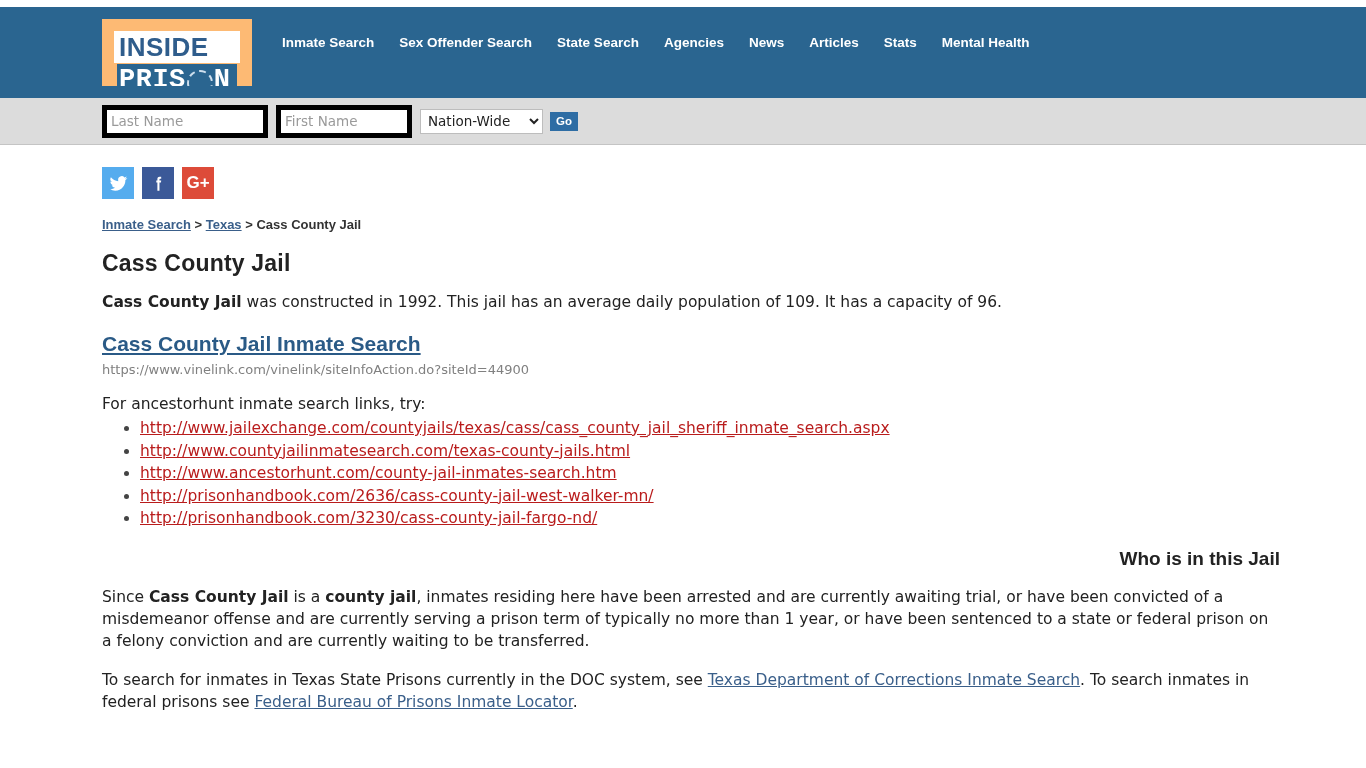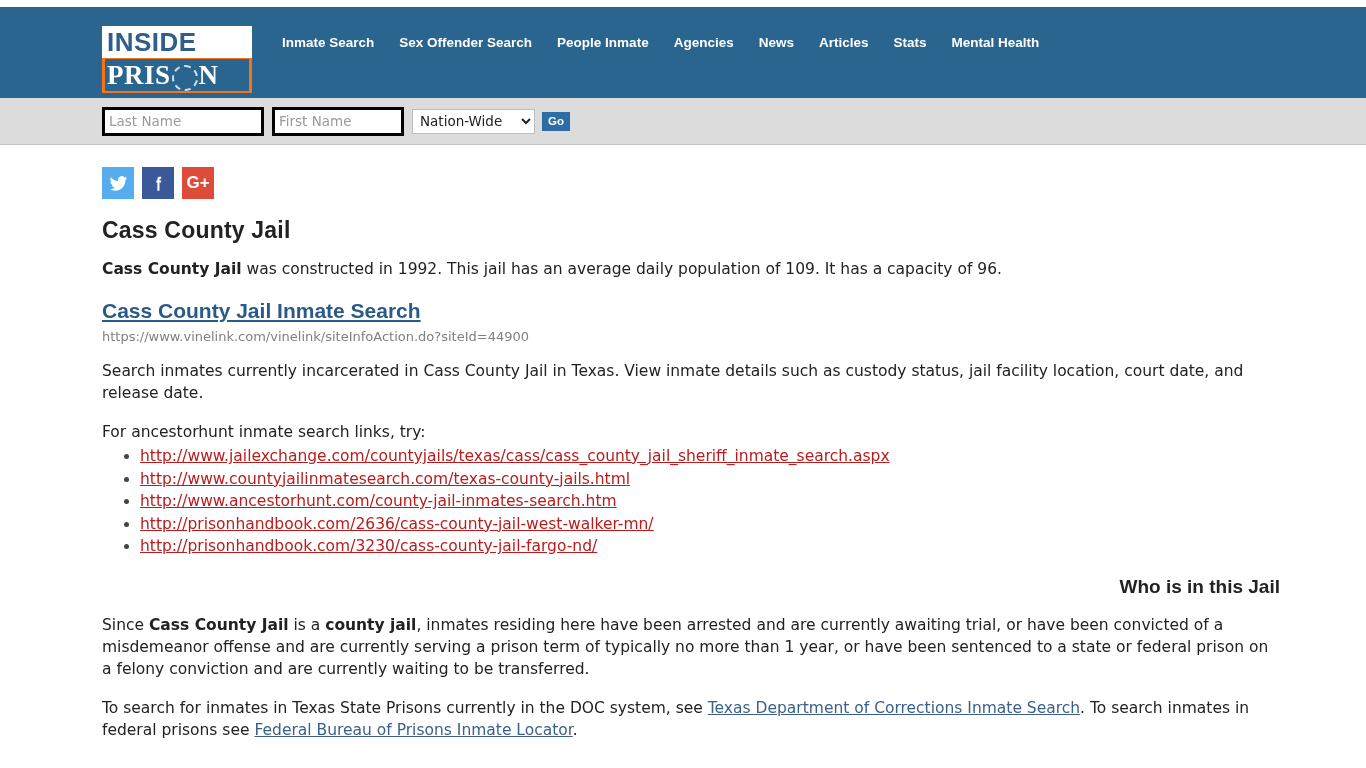--- a/index.html
+++ b/index.html
@@ -26,25 +26,25 @@
   
   .site-header {
     background: #2a6590;
     height: 91px;
     display: flex;
     align-items: flex-start;
     position: relative;
   }
   .logo {
     margin-left: 102px;
-    margin-top: 19px;
+    margin-top: 12px;
     width: 150px;
     height: 67px;
-    background: #f97316;
-    padding: 0;
+    background: #fdba74;
+    padding: 12px;
     box-sizing: border-box;
     position: relative;
     overflow: hidden;
   }
   .logo-top {
     height: 32px;
     background: #ffffff;
     display: flex;
     align-items: center;
     padding-left: 5px;
@@ -63,21 +63,21 @@
     margin: 1px 3px 0 3px;
     background: #2a6590;
     display: flex;
     align-items: center;
     padding-left: 2px;
     box-sizing: border-box;
     position: relative;
   }
   .logo-bottom span.word-a,
   .logo-bottom span.word-b {
-    font-family: Liberation Serif, serif;
+    font-family: Liberation Mono, monospace;
     font-weight: bold;
     font-size: 27px;
     color: #ffffff;
     line-height: 1;
     letter-spacing: 0.5px;
   }
   .logo-wire {
     display: inline-block;
     width: 22px;
     height: 22px;
@@ -109,21 +109,21 @@
     background: #dcdcdc;
     border-bottom: 1px solid #c4c4c4;
     height: 47px;
     display: flex;
     align-items: center;
     padding-left: 102px;
     box-sizing: border-box;
   }
   .search-bar input[type="text"] {
     height: 21px;
-    border: 3px solid #000000;
+    border: 5px solid #000000;
     background: #ffffff;
     font-family: "DejaVu Sans", sans-serif;
     font-size: 13.5px;
     color: #333;
     padding: 1px 4px;
     box-sizing: content-box;
   }
   .search-bar input::placeholder { color: #9a9a9a; }
   #last-name { width: 148px; }
   #first-name { width: 118px; margin-left: 8px; }
@@ -281,21 +281,21 @@
     <div class="logo-bottom">
       <span class="word-a">PRIS</span>
       <span class="logo-wire"></span>
       <span class="word-b">N</span>
     </div>
   </div>
 
   <nav class="main-nav">
     <a href="#">Inmate Search</a>
     <a href="#">Sex Offender Search</a>
-    <a href="#">People Inmate</a>
+    <a href="#">State Search</a>
     <a href="#">Agencies</a>
     <a href="#">News</a>
     <a href="#">Articles</a>
     <a href="#">Stats</a>
     <a href="#">Mental Health</a>
   </nav>
 </div>
 
 <div class="search-bar">
   <input id="last-name" type="text" placeholder="Last Name" style="">
@@ -317,31 +317,33 @@
     <div class="social-icon si-facebook">
       <svg width="19" height="19" viewBox="0 0 24 24" aria-hidden="true">
         <path fill="#ffffff" d="M15.4 8.2h-2.2V6.8c0-.6.4-.8.7-.8h1.5V3.5h-2c-2.3 0-2.8 1.7-2.8 2.8v1.9H9.2v2.6h1.4V21h2.6v-10.2h1.9l.3-2.6z"></path>
       </svg>
     </div>
     <div class="social-icon si-google">
       <span>G+</span>
     </div>
   </div>
 
+  <div class="breadcrumb">
+    <a href="#">Inmate Search</a><span class="sep"> &gt; </span><a href="#">Texas</a><span class="sep"> &gt; </span><span class="current">Cass County Jail</span>
+  </div>
 
   <h1 class="page-title">Cass County Jail</h1>
 
   <p class="body-text"><b>Cass County Jail</b><span> was constructed in 1992. This jail has an average daily population of 109. It has a capacity of 96.</span></p>
 
   <h2 class="search-link">
     <a href="#">Cass County Jail Inmate Search</a>
   </h2>
   <div class="url-line">https://www.vinelink.com/vinelink/siteInfoAction.do?siteId=44900</div>
 
-  <p class="body-text">Search inmates currently incarcerated in Cass County Jail in Texas. View inmate details such as custody status, jail facility location, court date, and release date.</p>
 
   <p class="alt-intro">For ancestorhunt inmate search links, try:</p>
   <ul class="alt-links">
     <li><a href="#">http://www.jailexchange.com/countyjails/texas/cass/cass_county_jail_sheriff_inmate_search.aspx</a></li>
     <li><a href="#">http://www.countyjailinmatesearch.com/texas-county-jails.html</a></li>
     <li><a href="#">http://www.ancestorhunt.com/county-jail-inmates-search.htm</a></li>
     <li><a href="#">http://prisonhandbook.com/2636/cass-county-jail-west-walker-mn/</a></li>
     <li><a href="#">http://prisonhandbook.com/3230/cass-county-jail-fargo-nd/</a></li>
   </ul>
 

